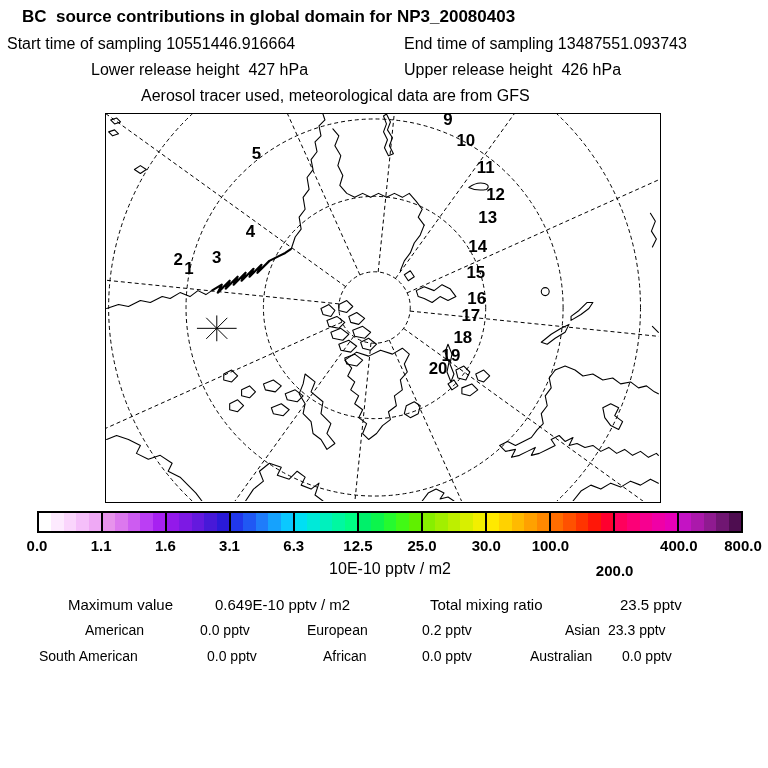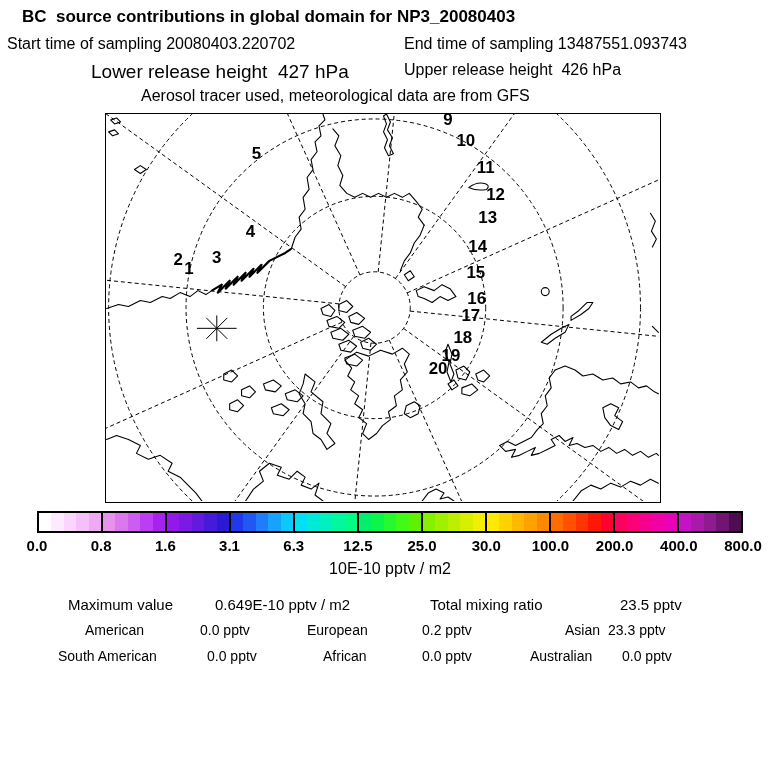--- a/index.html
+++ b/index.html
@@ -3,21 +3,21 @@
 <meta charset="utf-8">
 <style>
   html,body{margin:0;padding:0;background:#fff;}
   body{width:768px;height:768px;position:relative;overflow:hidden;
        font-family:"Liberation Sans",sans-serif;color:#000;}
   .abs{position:absolute;white-space:pre;}
   
   .title{left:22px;top:7px;font-size:17px;font-weight:bold;}
   .l2a{left:7px;top:35px;font-size:16px;}
   .l2b{left:404px;top:35px;font-size:16px;}
-  .l3a{left:91px;top:61px;font-size:19px;}
+  .l3a{left:91px;top:61px;font-size:16px;}
   .l3b{left:404px;top:61px;font-size:16px;}
   .l4{left:141px;top:87px;font-size:16px;}
   
   .map{position:absolute;left:105px;top:113px;width:556px;height:390px;
        border:1.5px solid #000;box-sizing:border-box;overflow:hidden;background:#fff;}
   .map svg{display:block;}
   .grat{fill:none;stroke:#000;stroke-width:1;stroke-dasharray:4 3;}
   .coast{fill:none;stroke:#000;stroke-width:1.1;stroke-linejoin:round;stroke-linecap:round;}
   .coast2{fill:none;stroke:#000;stroke-width:2.2;stroke-linejoin:round;}
   .traj{font-family:"Liberation Sans",sans-serif;font-size:17px;font-weight:bold;text-anchor:middle;}
@@ -33,21 +33,21 @@
   .units{position:absolute;left:37px;top:560px;width:706px;text-align:center;font-size:16px;}
   
   .s1{top:596px;font-size:15px;}
   .s2{top:622px;font-size:14px;}
   .s3{top:648px;font-size:14px;}
 </style>
 </head>
 <body>
 
 <div class="abs title">BC  source contributions in global domain for NP3_20080403</div>
-<div class="abs l2a">Start time of sampling 20080403.220702</div>
+<div class="abs l2a">Start time of sampling 10551446.916664</div>
 <div class="abs l2b">End time of sampling 13487551.093743</div>
 <div class="abs l3a">Lower release height  427 hPa</div>
 <div class="abs l3b">Upper release height  426 hPa</div>
 <div class="abs l4">Aerosol tracer used, meteorological data are from GFS</div>
 
 <div class="map">
 <svg id="mapsvg" width="553" height="387" viewBox="0 0 556 390">
   <g id="grat" class="grat">
         <circle cx="270" cy="195" r="36"></circle>
         <circle cx="270" cy="195" r="112"></circle>
@@ -238,44 +238,44 @@
         <div class="cell" style="background: rgb(196, 19, 196);"></div>
         <div class="cell" style="background: rgb(171, 25, 171);"></div>
         <div class="cell" style="background: rgb(143, 27, 144);"></div>
         <div class="cell" style="background: rgb(112, 22, 114);"></div>
         <div class="cell" style="background: rgb(78, 13, 80);"></div>
       </div>
     </div>
 </div>
 <div class="tickrow" id="tickrow">
     <span class="tick" style="left: 37px;">0.0</span>
-    <span class="tick" style="left: 101.182px;">0.8</span>
+    <span class="tick" style="left: 101.182px;">1.1</span>
     <span class="tick" style="left: 165.364px;">1.6</span>
     <span class="tick" style="left: 229.545px;">3.1</span>
     <span class="tick" style="left: 293.727px;">6.3</span>
     <span class="tick" style="left: 357.909px;">12.5</span>
     <span class="tick" style="left: 422.091px;">25.0</span>
     <span class="tick" style="left: 486.273px;">30.0</span>
     <span class="tick" style="left: 550.455px;">100.0</span>
-    <span class="tick" style="left: 614.636px;">200.0</span>
+    <span class="tick" style="left: 614.636px; margin-top: 25px;">200.0</span>
     <span class="tick" style="left: 678.818px;">400.0</span>
     <span class="tick" style="left: 743px;">800.0</span>
   </div>
 <div class="units">10E-10 pptv / m2</div>
 
 <span class="abs s1" style="left:68px">Maximum value</span>
 <span class="abs s1" style="left:215px">0.649E-10 pptv / m2</span>
 <span class="abs s1" style="left:430px">Total mixing ratio</span>
 <span class="abs s1" style="left:620px">23.5 pptv</span>
 
 <span class="abs s2" style="left:85px">American</span>
 <span class="abs s2" style="left:200px">0.0 pptv</span>
 <span class="abs s2" style="left:307px">European</span>
 <span class="abs s2" style="left:422px">0.2 pptv</span>
 <span class="abs s2" style="left:565px">Asian</span>
 <span class="abs s2" style="left:608px">23.3 pptv</span>
 
-<span class="abs s3" style="left:58px">South American</span>
+<span class="abs s3" style="left:39px">South American</span>
 <span class="abs s3" style="left:207px">0.0 pptv</span>
 <span class="abs s3" style="left:323px">African</span>
 <span class="abs s3" style="left:422px">0.0 pptv</span>
 <span class="abs s3" style="left:530px">Australian</span>
 <span class="abs s3" style="left:622px">0.0 pptv</span>
 
 </body></html>

